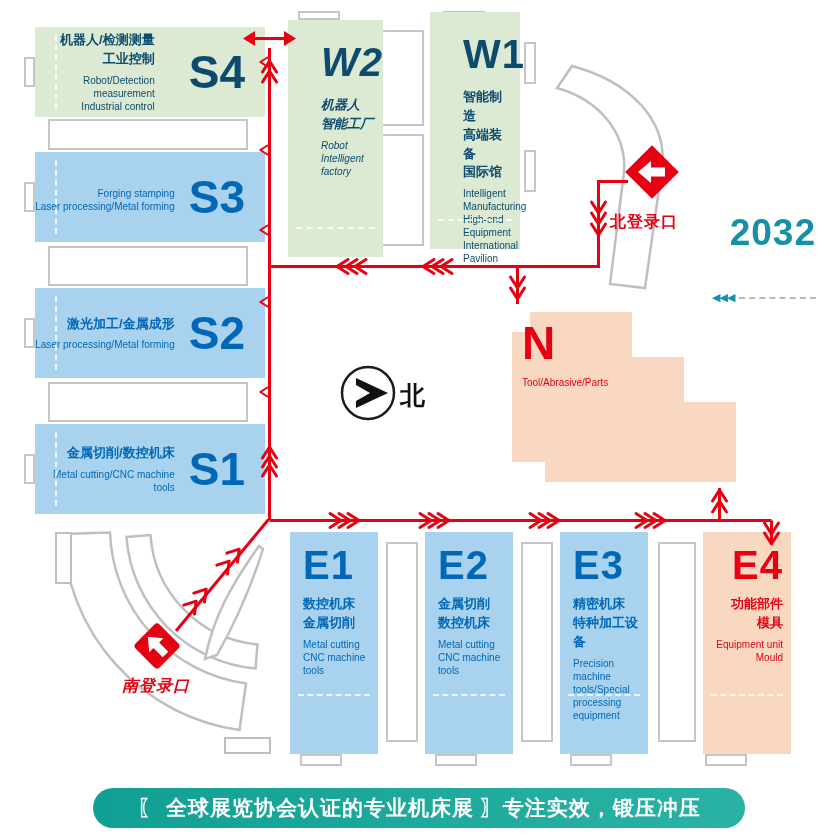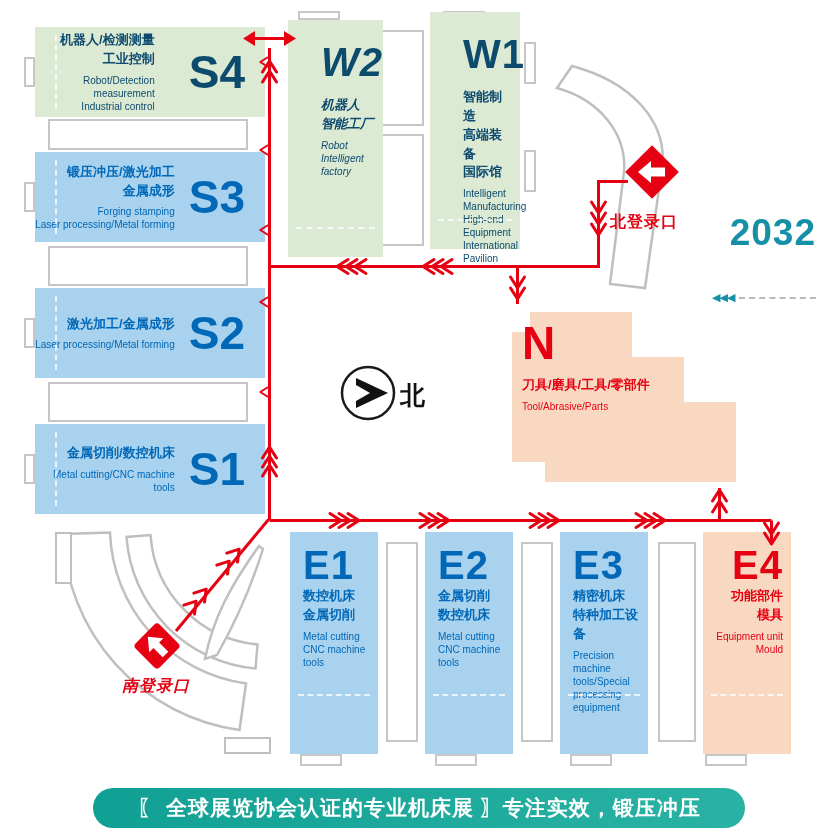--- a/index.html
+++ b/index.html
@@ -16,21 +16,21 @@
   .t-green{color:#0c4a6e;margin-left:20px;}
   .t-blue{color:#0068b7;}
   .t-red{color:#e60012;}
 
   .s-hall{display:flex;align-items:center;justify-content:flex-end;gap:14px;padding-right:20px;text-align:right;}
   .s-hall .hall-id{font-size:46px;}
   .col-hall{display:block;}
   .w-hall{padding:22px 8px 0 13px;}
   .w-hall .hall-id{margin-bottom:14px;}
   .e-hall{padding:13px 8px 0 13px;}
-  .e-hall .hall-id{margin-bottom:2px;}
+  .e-hall .hall-id{margin-bottom:10px;}
   .col-hall .hall-id{font-size:40px;letter-spacing:1px;}
   .hall-id{font-weight:700;line-height:1;}
   .cn{font-size:13px;font-weight:700;white-space:pre-line;line-height:1.45;}
   .en{font-size:10px;white-space:pre-line;line-height:1.3;margin-top:5px;font-weight:400;}
 
   .dash-v::before{content:"";position:absolute;left:20px;top:8px;bottom:8px;border-left:2px dashed rgba(255,255,255,.75);}
   .dash-h::before{content:"";position:absolute;left:8px;right:8px;bottom:28px;border-top:2px dashed rgba(255,255,255,.75);}
   .e-hall.dash-h::before{bottom:58px;}
 
   .n-text{position:absolute;left:522px;top:320px;width:215px;}
@@ -91,22 +91,20 @@
       <div class="cn t-green">机器人/检测测量
 工业控制</div>
       <div class="en t-green">Robot/Detection measurement
 Industrial control</div>
     </div>
     <div class="hall-id t-green">S4</div>
   </div>
 
   <div class="hall blue s-hall dash-v" style="left:35px;top:152px;width:230px;height:90px;">
     <div>
-      <div class="cn t-blue">锻压冲压/激光加工
-金属成形</div>
       <div class="en t-blue">Forging stamping
 Laser processing/Metal forming</div>
     </div>
     <div class="hall-id t-blue">S3</div>
   </div>
 
   <div class="hall blue s-hall dash-v" style="left:35px;top:288px;width:230px;height:90px;">
     <div>
       <div class="cn t-blue">激光加工/金属成形</div>
       <div class="en t-blue">Laser processing/Metal forming</div>
@@ -138,21 +136,20 @@
     <div class="en t-green">Intelligent
 Manufacturing
 High-end
 Equipment
 International
 Pavilion</div>
   </div>
 
   <div class="n-text">
     <div class="hall-id t-red">N</div>
-    <div class="cn t-red">刀具/磨具/工具/零部件</div>
     <div class="en t-red">Tool/Abrasive/Parts</div>
   </div>
 
   <div class="hall blue col-hall e-hall dash-h" style="left:290px;top:532px;width:88px;height:222px;">
     <div class="hall-id t-blue">E1</div>
     <div class="cn t-blue">数控机床
 金属切削</div>
     <div class="en t-blue">Metal cutting
 CNC machine
 tools</div>

